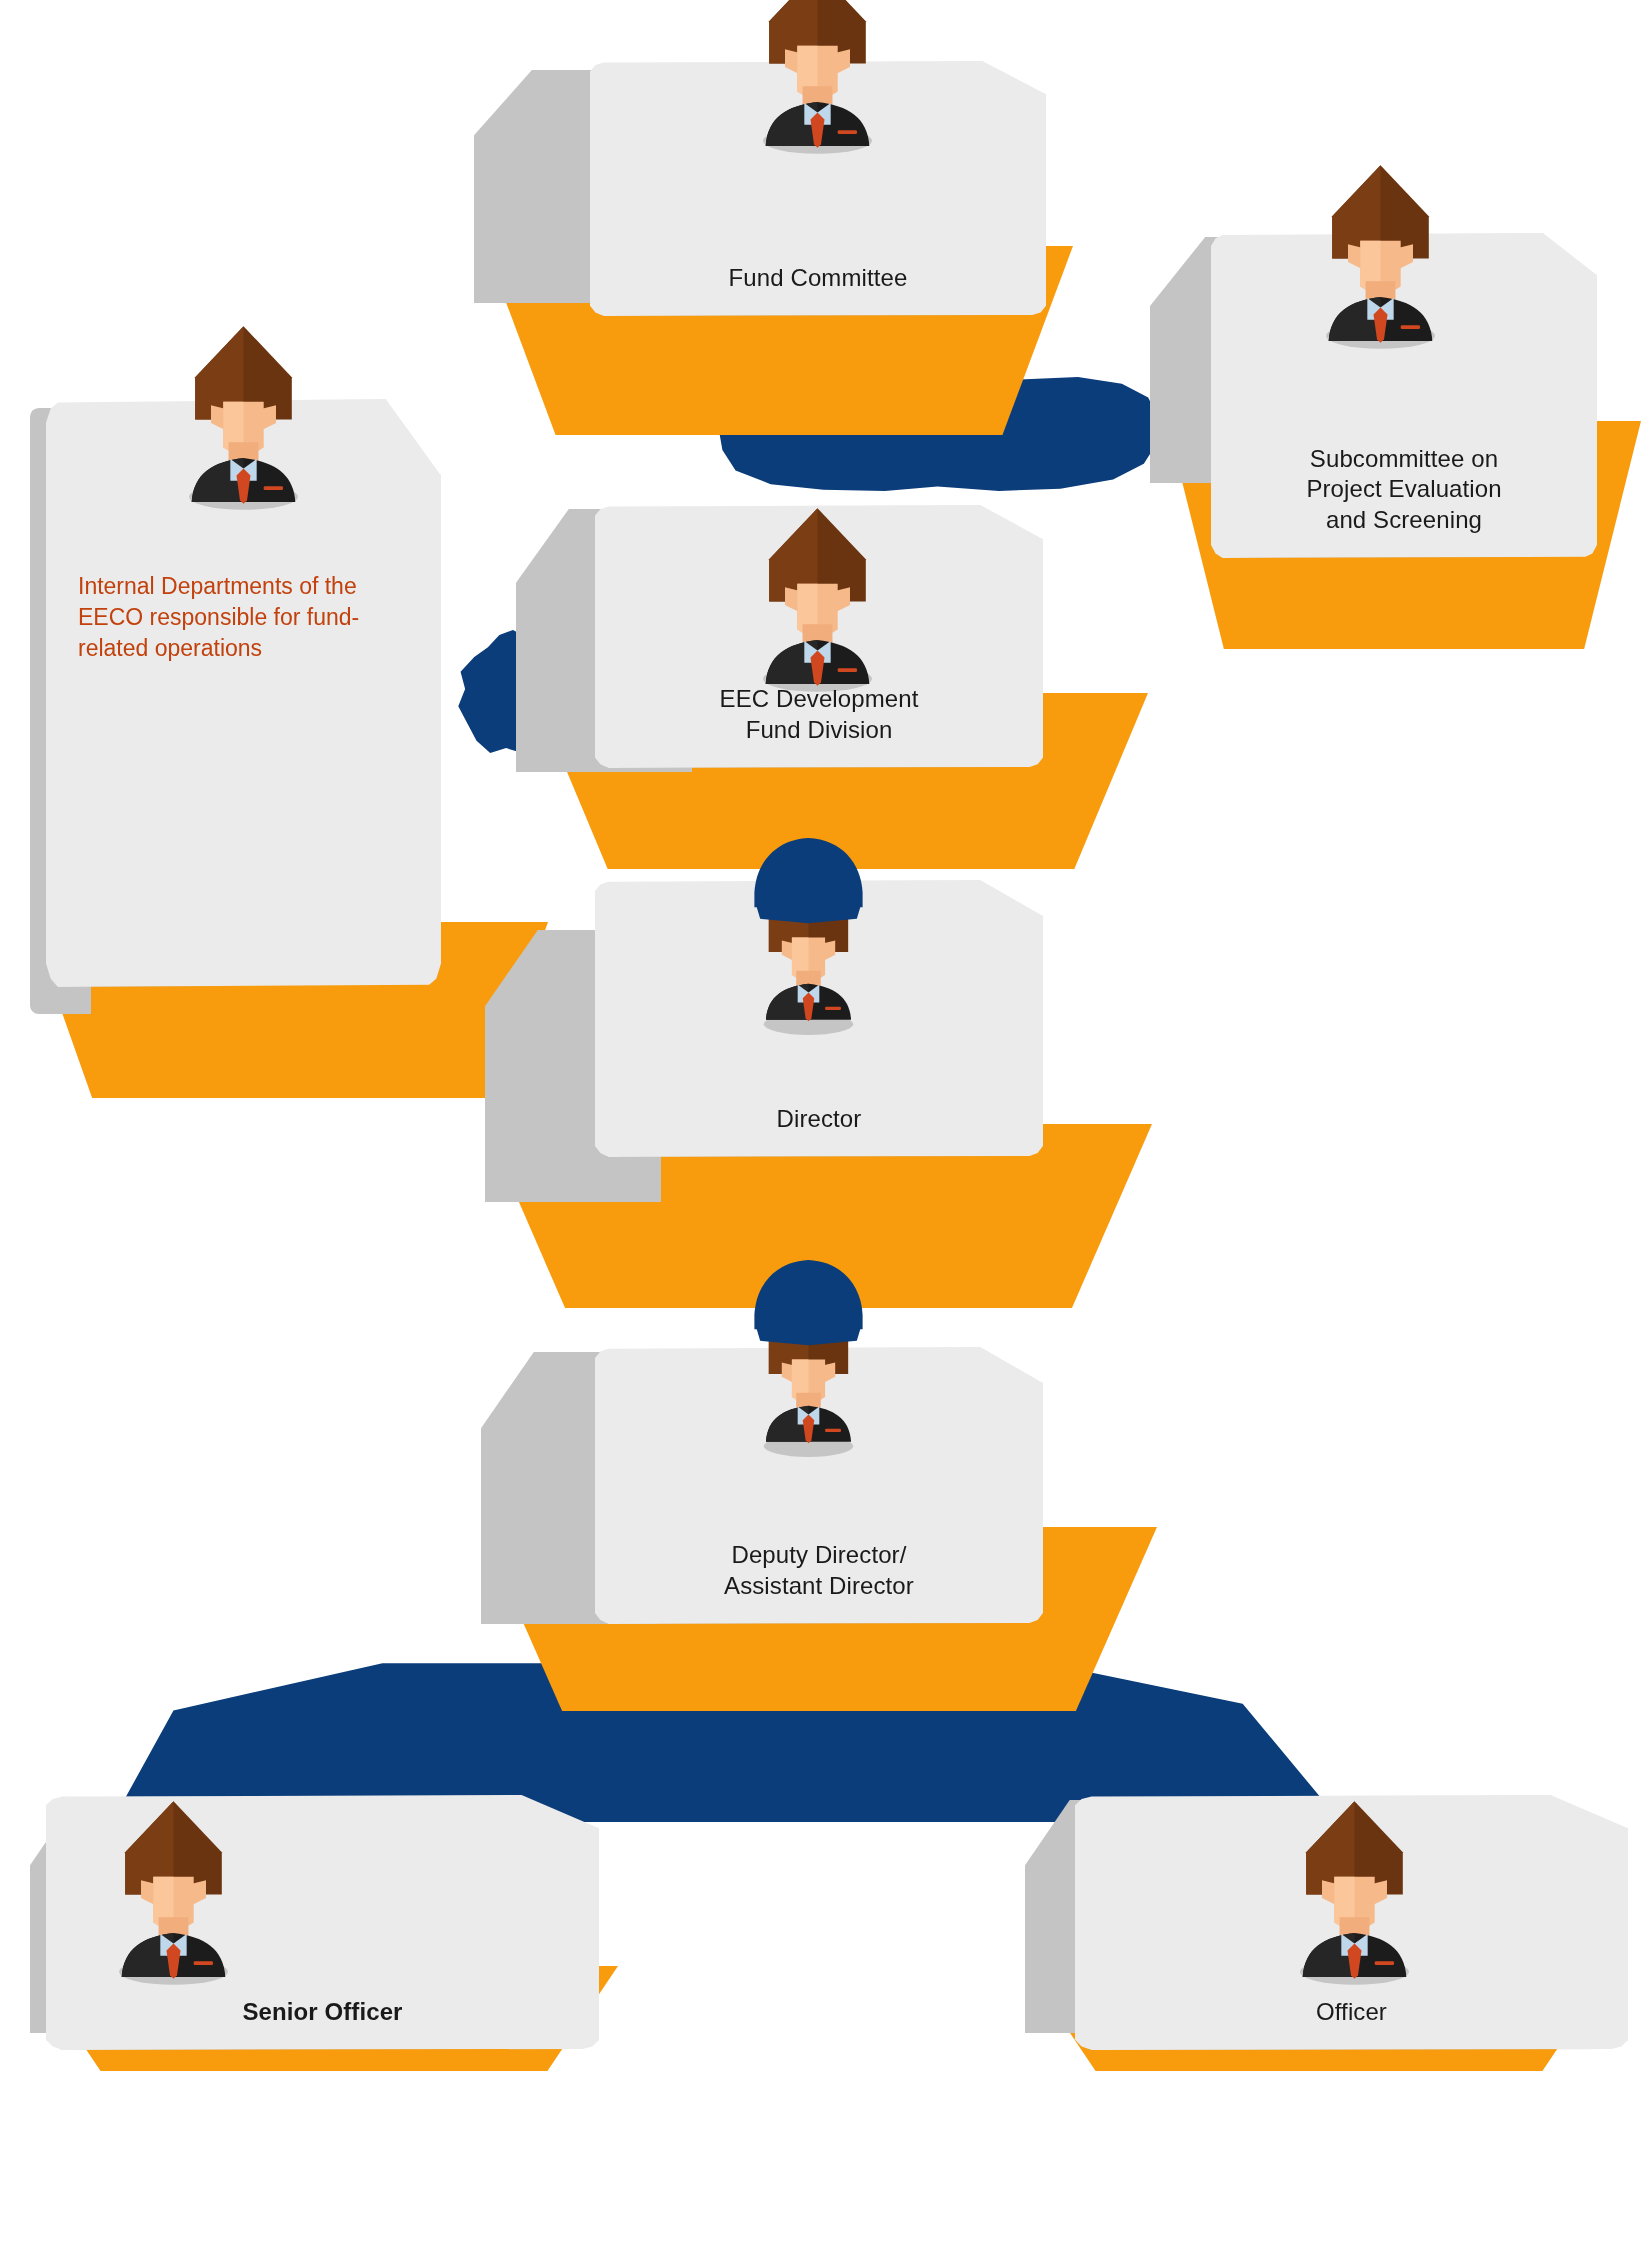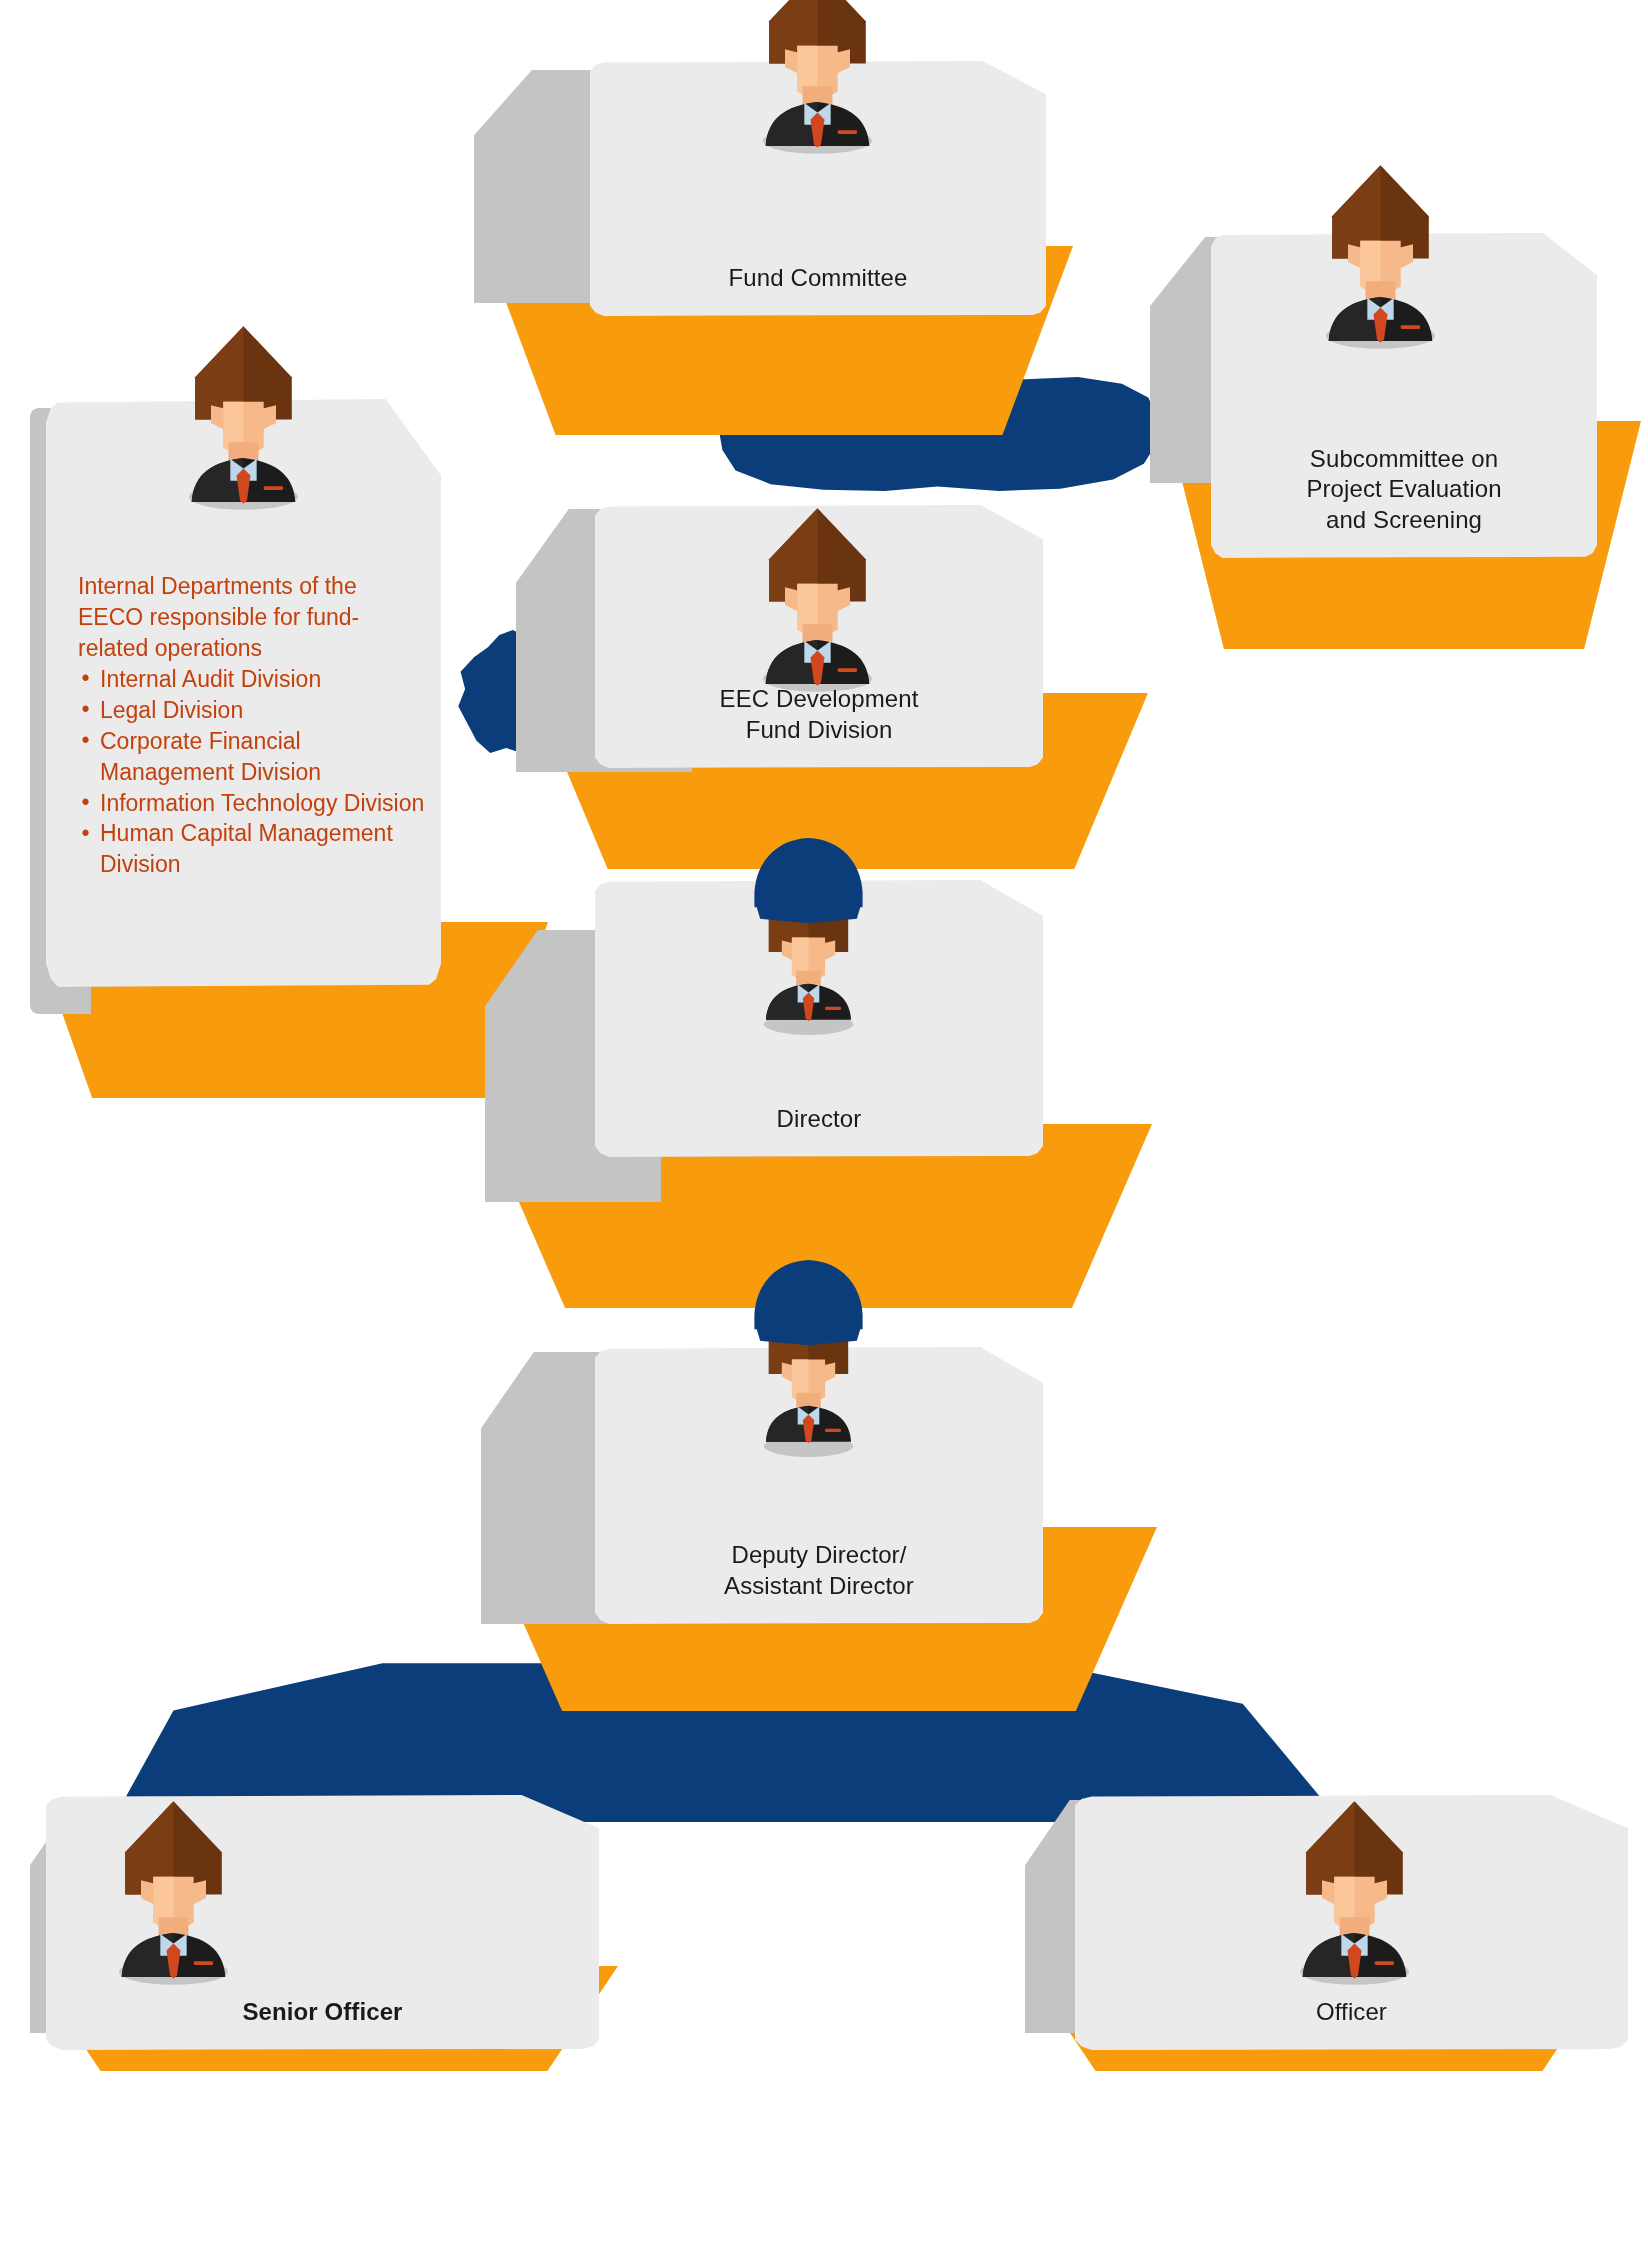--- a/index.html
+++ b/index.html
@@ -204,27 +204,20 @@
   </div>
 
   <div class="node">
     <div class="orange-band ob-trap" style="left:30px; top:922px; width:518px; height:176px;"></div>
     <div class="grey-tab plain" style="left:30px; top:408px; width:61px; height:606px;"></div>
     <div class="card notched" style="left:46px; top:399px; width:395px; height:588px;">
       <div class="info-body">
         <p class="info-intro">Internal Departments of
 the EECO responsible for
 fund-related operations</p>
-        <ul class="info-list">
-          <li>Internal Audit Division</li>
-          <li>Legal Division</li>
-          <li>Corporate Financial Management Division</li>
-          <li>Information Technology Division</li>
-          <li>Human Capital Management Division</li>
-        </ul>
       </div>
     </div>
     <svg class="avatar" style="left:160px; top:314px;" viewBox="0 0 190 230">
       <ellipse cx="95" cy="208" rx="62" ry="15" fill="rgba(0,0,0,0.16)"></ellipse>
       <path d="M95 14 L150 72 L150 120 L40 120 L40 72 Z" fill="#6b3410"></path>
       <path d="M95 14 L40 72 L40 120 L95 120 Z" fill="#7a3d14"></path>
       <path d="M58 104 L74 108 L74 132 L58 124 Z" fill="#f6b98a"></path>
       <path d="M132 104 L116 108 L116 132 L132 124 Z" fill="#f6b98a"></path>
       <path d="M72 100 L118 100 L118 152 L95 166 L72 152 Z" fill="#f6b98a"></path>
       <path d="M72 100 L95 100 L95 166 L72 152 Z" fill="#fbc79a"></path>

